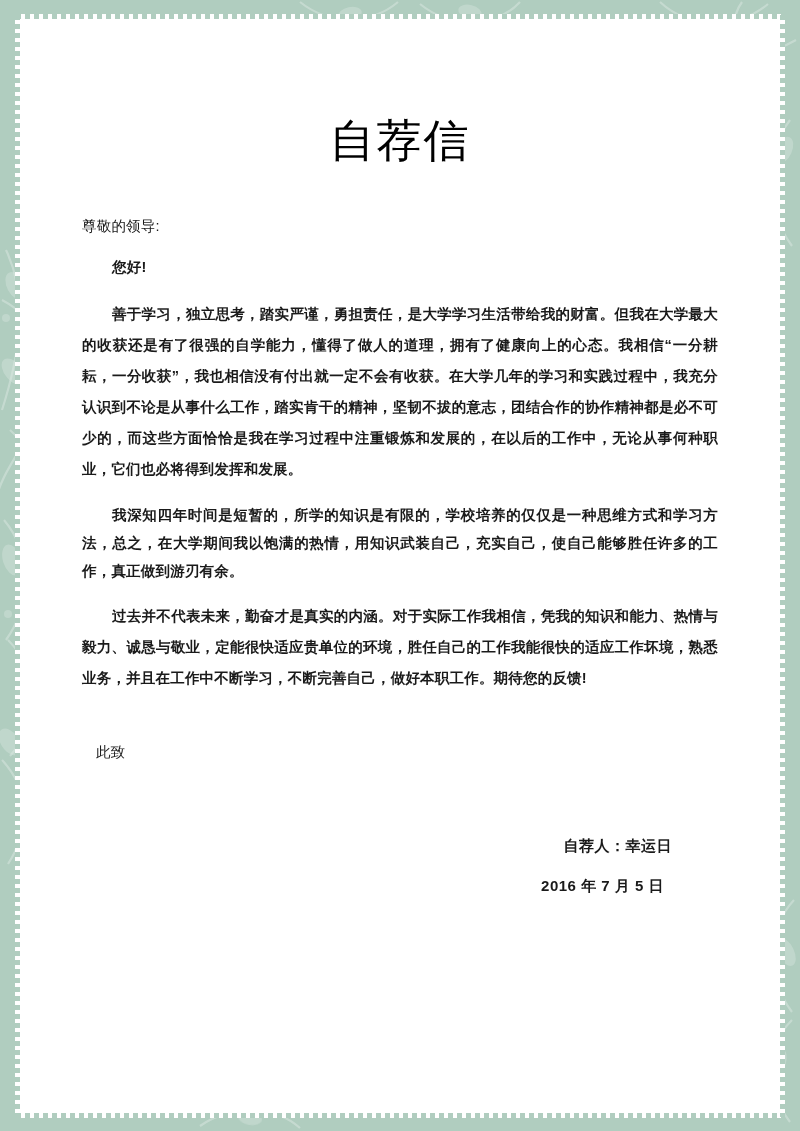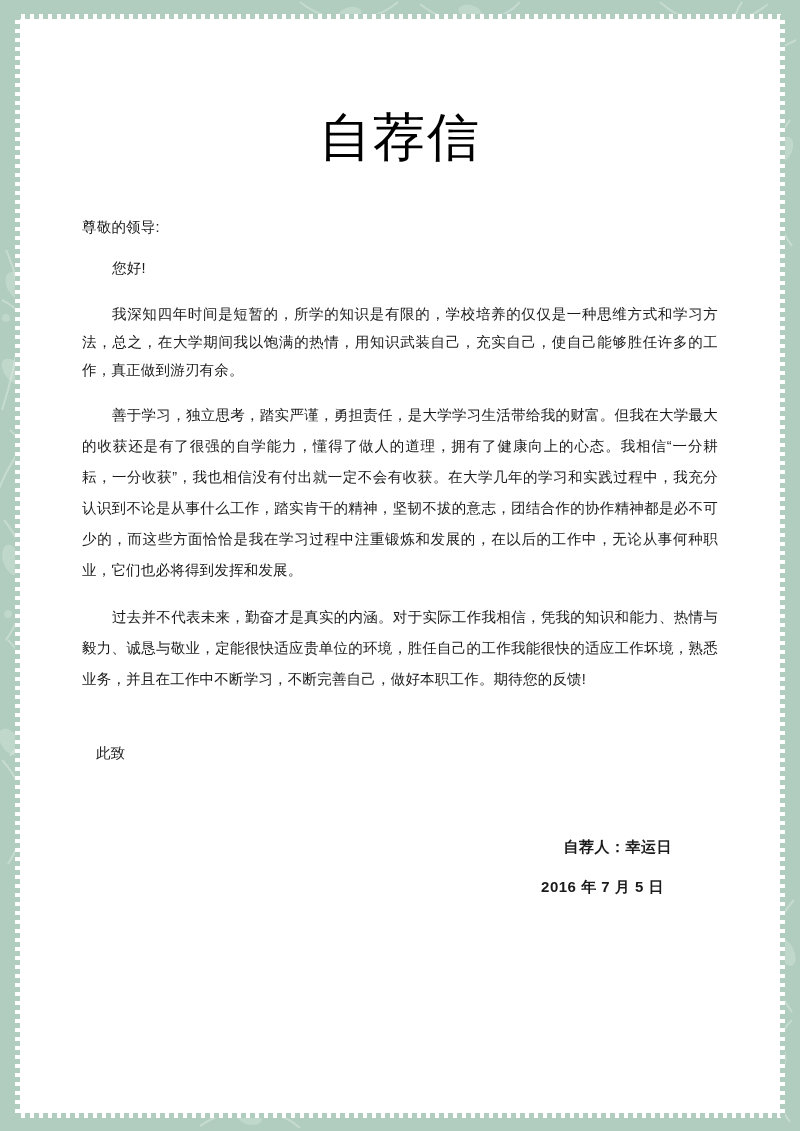--- a/index.html
+++ b/index.html
@@ -89,24 +89,24 @@
   .content {
     position: absolute;
     top: 0; left: 0;
     width: 768px;
     height: 1102px;
     box-sizing: border-box;
     padding: 0 50px;
   }
 
   .doc-title {
-    margin: 4px;
+    margin: 12px;
     padding-top: 86px;
     text-align: center;
-    font-size: 52px;
+    font-size: 45px;
     font-weight: 400;
     letter-spacing: 2px;
     color: #000000;
     line-height: 1.25;
   }
 
   .body-block {
     margin-top: 42px;
   }
 
@@ -121,20 +121,21 @@
   }
 
   
   p.salutation {
     margin-bottom: 10px;
   }
 
   
   p.indent {
     text-indent: 30px;
+    font-weight: bold;
   }
 
   p.gap-sm  { margin-top: 8px; }
   p.gap-md  { margin-top: 14px; }
 
   
   p.tight {
     line-height: 28px;
   }
 
@@ -219,23 +220,23 @@
       <h1 class="doc-title">自荐信</h1>
 
       <div class="body-block">
 
         <p class="para salutation">尊敬的领导:</p>
 
         <p class="para indent gap-sm">您好!</p>
 
 
 
+        <p class="para indent gap-md">善于学习，独立思考，踏实严谨，勇担责任，是大学学习生活带给我的财富。但我在大学最大的收获还是有了很强的自学能力，懂得了做人的道理，拥有了健康向上的心态。我相信“一分耕耘，一分收获”，我也相信没有付出就一定不会有收获。在大学几年的学习和实践过程中，我充分认识到不论是从事什么工作，踏实肯干的精神，坚韧不拔的意志，团结合作的协作精神都是必不可少的，而这些方面恰恰是我在学习过程中注重锻炼和发展的，在以后的工作中，无论从事何种职业，它们也必将得到发挥和发展。</p>
+
         <p class="para indent tight">我深知四年时间是短暂的，所学的知识是有限的，学校培养的仅仅是一种思维方式和学习方法，总之，在大学期间我以饱满的热情，用知识武装自己，充实自己，使自己能够胜任许多的工作，真正做到游刃有余。</p>
-
-        <p class="para indent gap-md">善于学习，独立思考，踏实严谨，勇担责任，是大学学习生活带给我的财富。但我在大学最大的收获还是有了很强的自学能力，懂得了做人的道理，拥有了健康向上的心态。我相信“一分耕耘，一分收获”，我也相信没有付出就一定不会有收获。在大学几年的学习和实践过程中，我充分认识到不论是从事什么工作，踏实肯干的精神，坚韧不拔的意志，团结合作的协作精神都是必不可少的，而这些方面恰恰是我在学习过程中注重锻炼和发展的，在以后的工作中，无论从事何种职业，它们也必将得到发挥和发展。</p>
 
         <p class="para indent gap-md">过去并不代表未来，勤奋才是真实的内涵。对于实际工作我相信，凭我的知识和能力、热情与毅力、诚恳与敬业，定能很快适应贵单位的环境，胜任自己的工作我能很快的适应工作坏境，熟悉业务，并且在工作中不断学习，不断完善自己，做好本职工作。期待您的反馈!</p>
 
       </div>
 
       <div class="closing">
         <p class="cizhi">此致</p>
       </div>
 
       <div class="sign-block">

